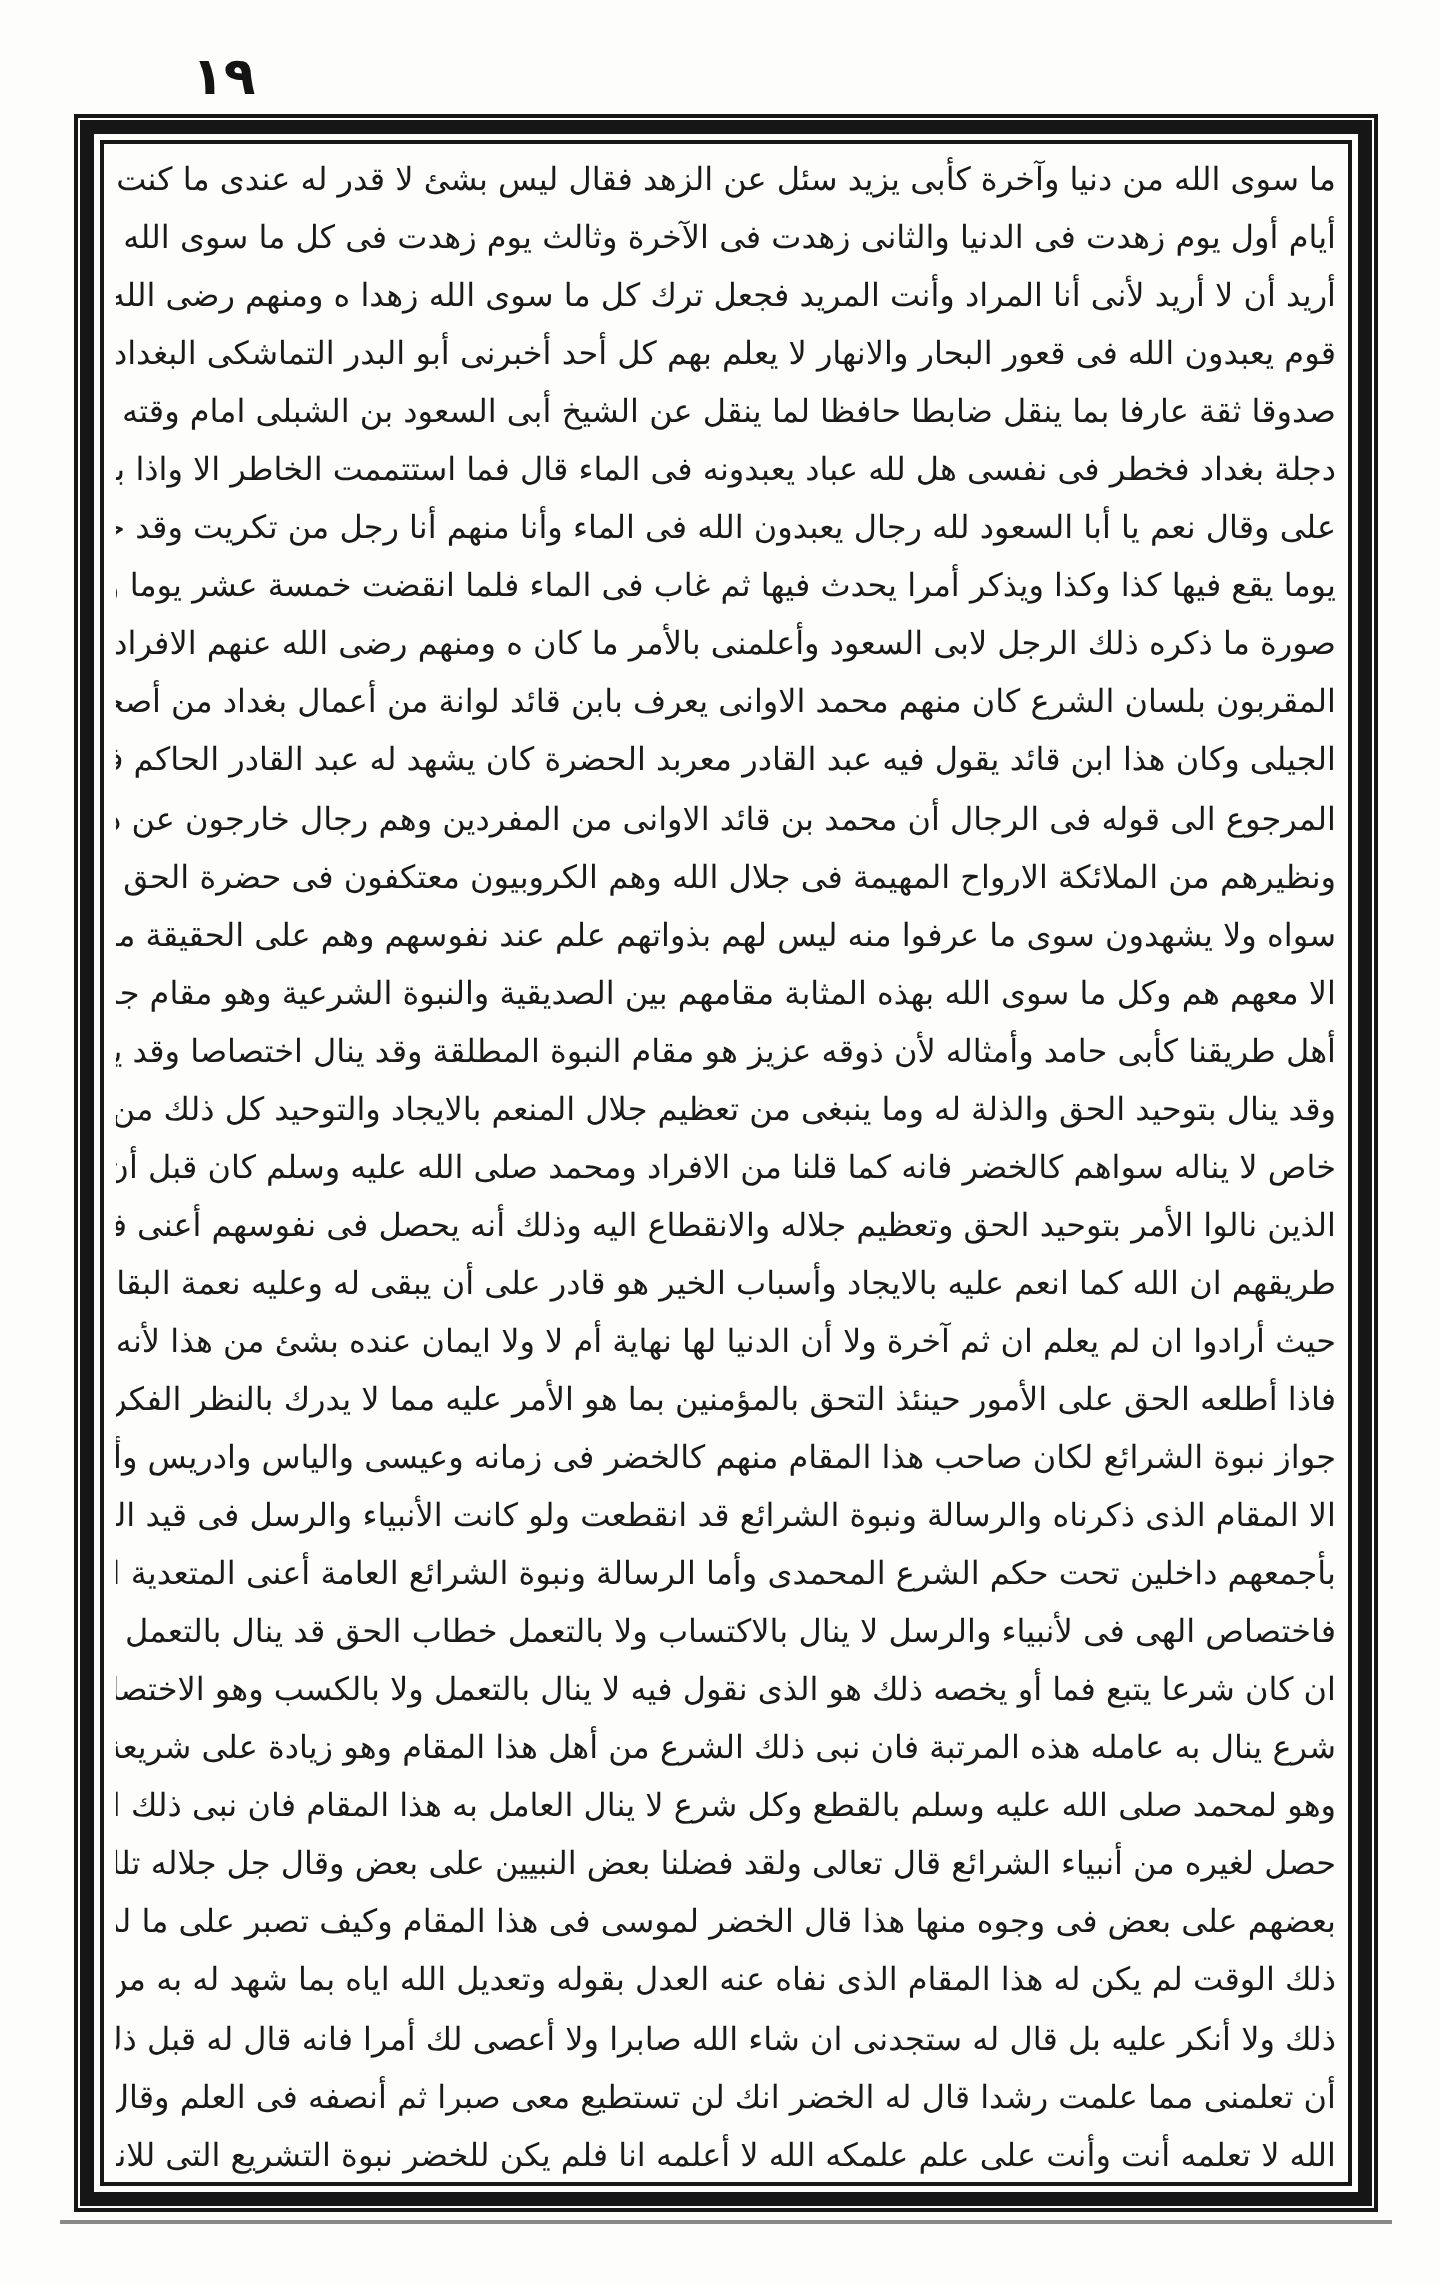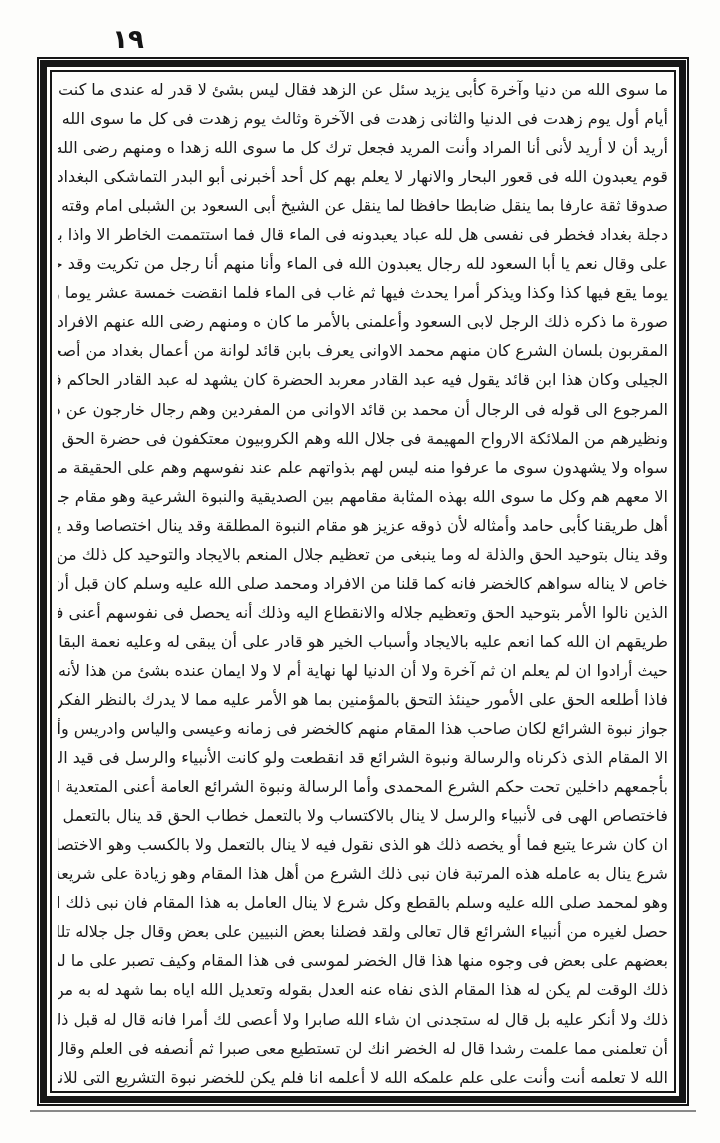--- a/index.html
+++ b/index.html
@@ -13,21 +13,21 @@
     height: 1143px;
     background: #fdfdfb;
     overflow: hidden;
     font-family: "DejaVu Sans", sans-serif;
   }
   .page-number {
     position: absolute;
     top: 24px;
     left: 96px;
     width: 48px;
-    text-align: right;
+    text-align: left;
     font-size: 26px;
     font-weight: bold;
     color: #141414;
     font-family: "DejaVu Sans", sans-serif;
   }
   
   .frame-outer {
     position: absolute;
     left: 37px;
     top: 57px;

